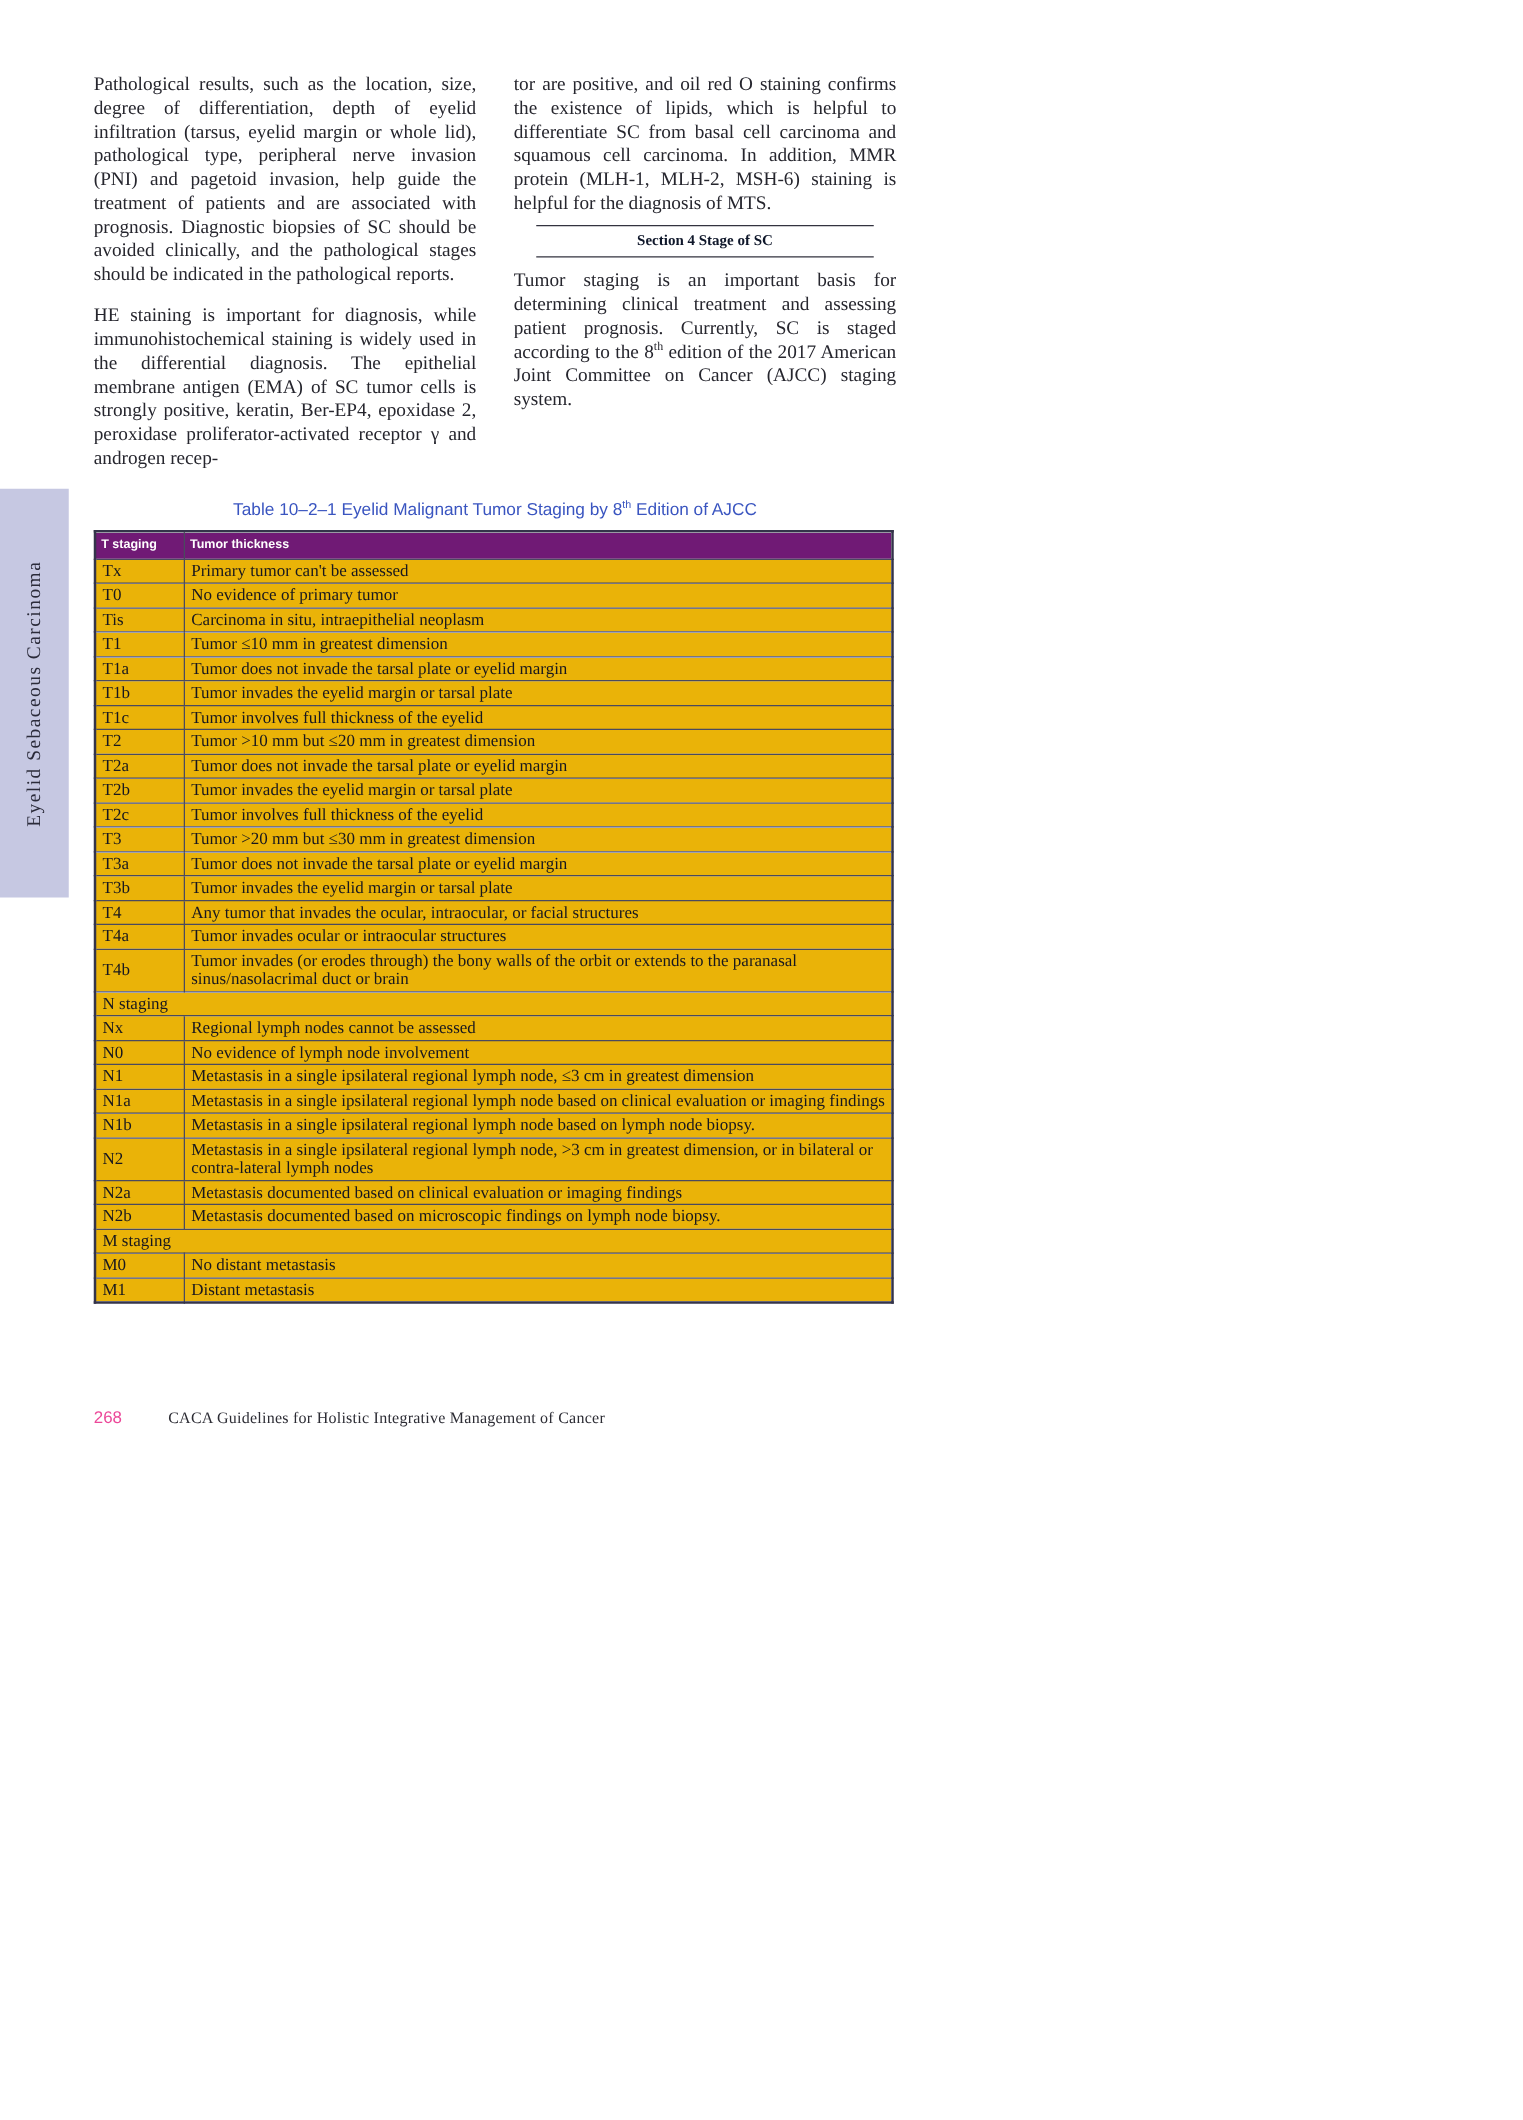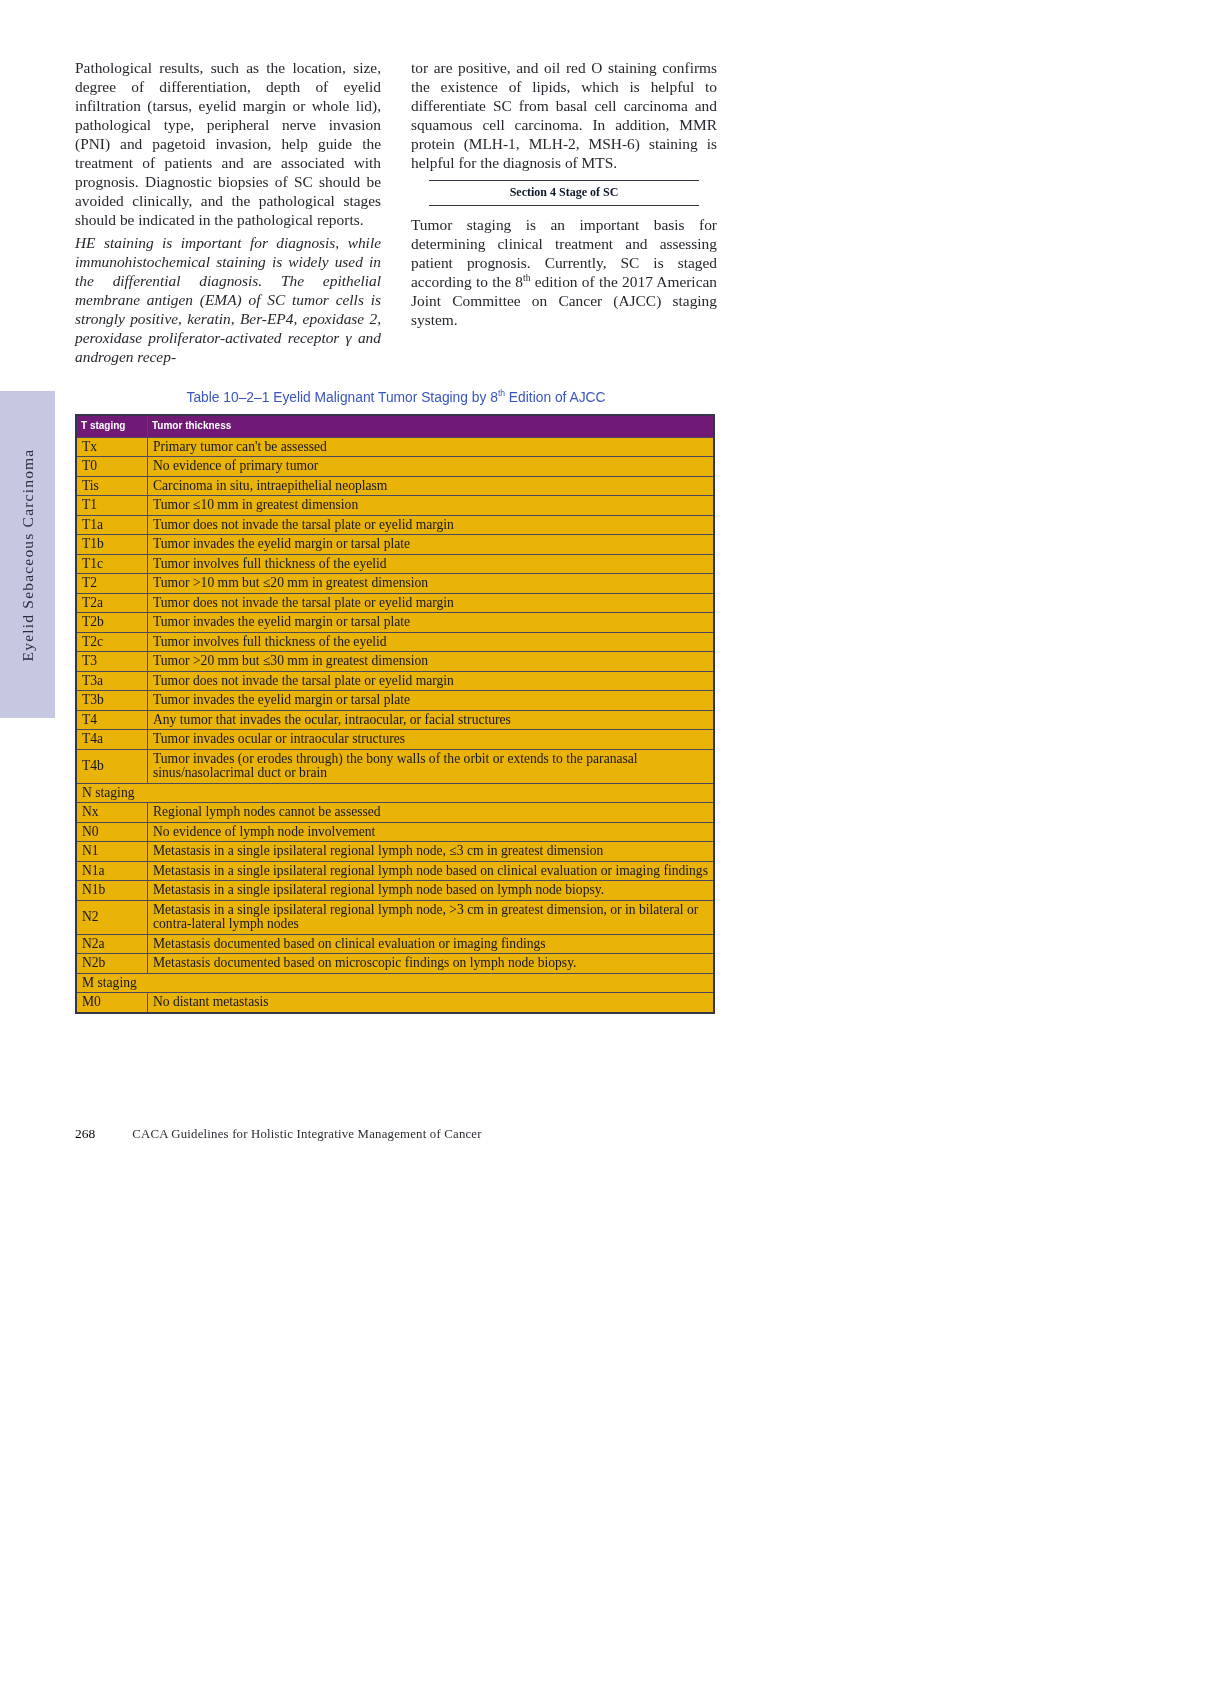--- a/index.html
+++ b/index.html
@@ -21,21 +21,21 @@
     font-size:15.5px;letter-spacing:1.2px;color:#2b2b3a;
   }
   
   .content{position:absolute;left:75px;top:58px;width:642px;}
   .columns{display:flex;gap:30px;justify-content:flex-end;}
   .col{width:306px;}
   .para{
     font-size:15.4px;line-height:19px;text-align:justify;
     margin:0 0 0 0;color:#26262e;
   }
-  .para + .para{margin-top:4px;font-style:italic;}
+  .para + .para{margin-top:14px;}
   .section-head{margin:8px 18px 9px 18px;}
   .section-rule{border:0;border-top:1.4px solid #33333f;margin:0;}
   .section-title{
     text-align:center;font-weight:bold;font-size:12px;
     padding:4px 0 5px 0;color:#0f172a;
   }
   sup{font-size:62%;line-height:0;vertical-align:super;}
   
   .table-wrap{margin-top:24px;}
   .table-title{
@@ -66,22 +66,22 @@
     padding:3px 4px;
   }
   th.col-thickness{text-align:center;}
   td.lbl{width:62px;}
   
   .footer{
     position:absolute;left:75px;top:1126px;width:642px;
     display:flex;align-items:baseline;
   }
   .footer .pagenum{
-    font-family:Liberation Serif, serif;
-    font-size:13.5px;color:#000000;margin-right:37px;
+    font-family:Liberation Sans, sans-serif;
+    font-size:13.5px;color:#ec4899;margin-right:37px;
   }
   .footer .foottext{
     font-family:"Liberation Serif", serif;
     font-size:12.8px;color:#2c2c34;letter-spacing:0.2px;
   }
 </style>
 </head>
 <body>
 
 <div class="side-strip">
@@ -219,20 +219,24 @@
             <td class="lbl">N2b</td>
             <td>Metastasis documented based on microscopic findings on lymph node biopsy.</td>
           </tr>
           <tr>
             <td colspan="2">M staging</td>
           </tr>
           <tr>
             <td class="lbl">M0</td>
             <td>No distant metastasis</td>
           </tr>
+          <tr>
+            <td class="lbl">M1</td>
+            <td>Distant metastasis</td>
+          </tr>
         </tbody>
     </table>
   </div>
 
 </div>
 
 <div class="footer">
   <span class="pagenum">268</span>
   <span class="foottext">CACA Guidelines for Holistic Integrative Management of Cancer</span>
 </div>

